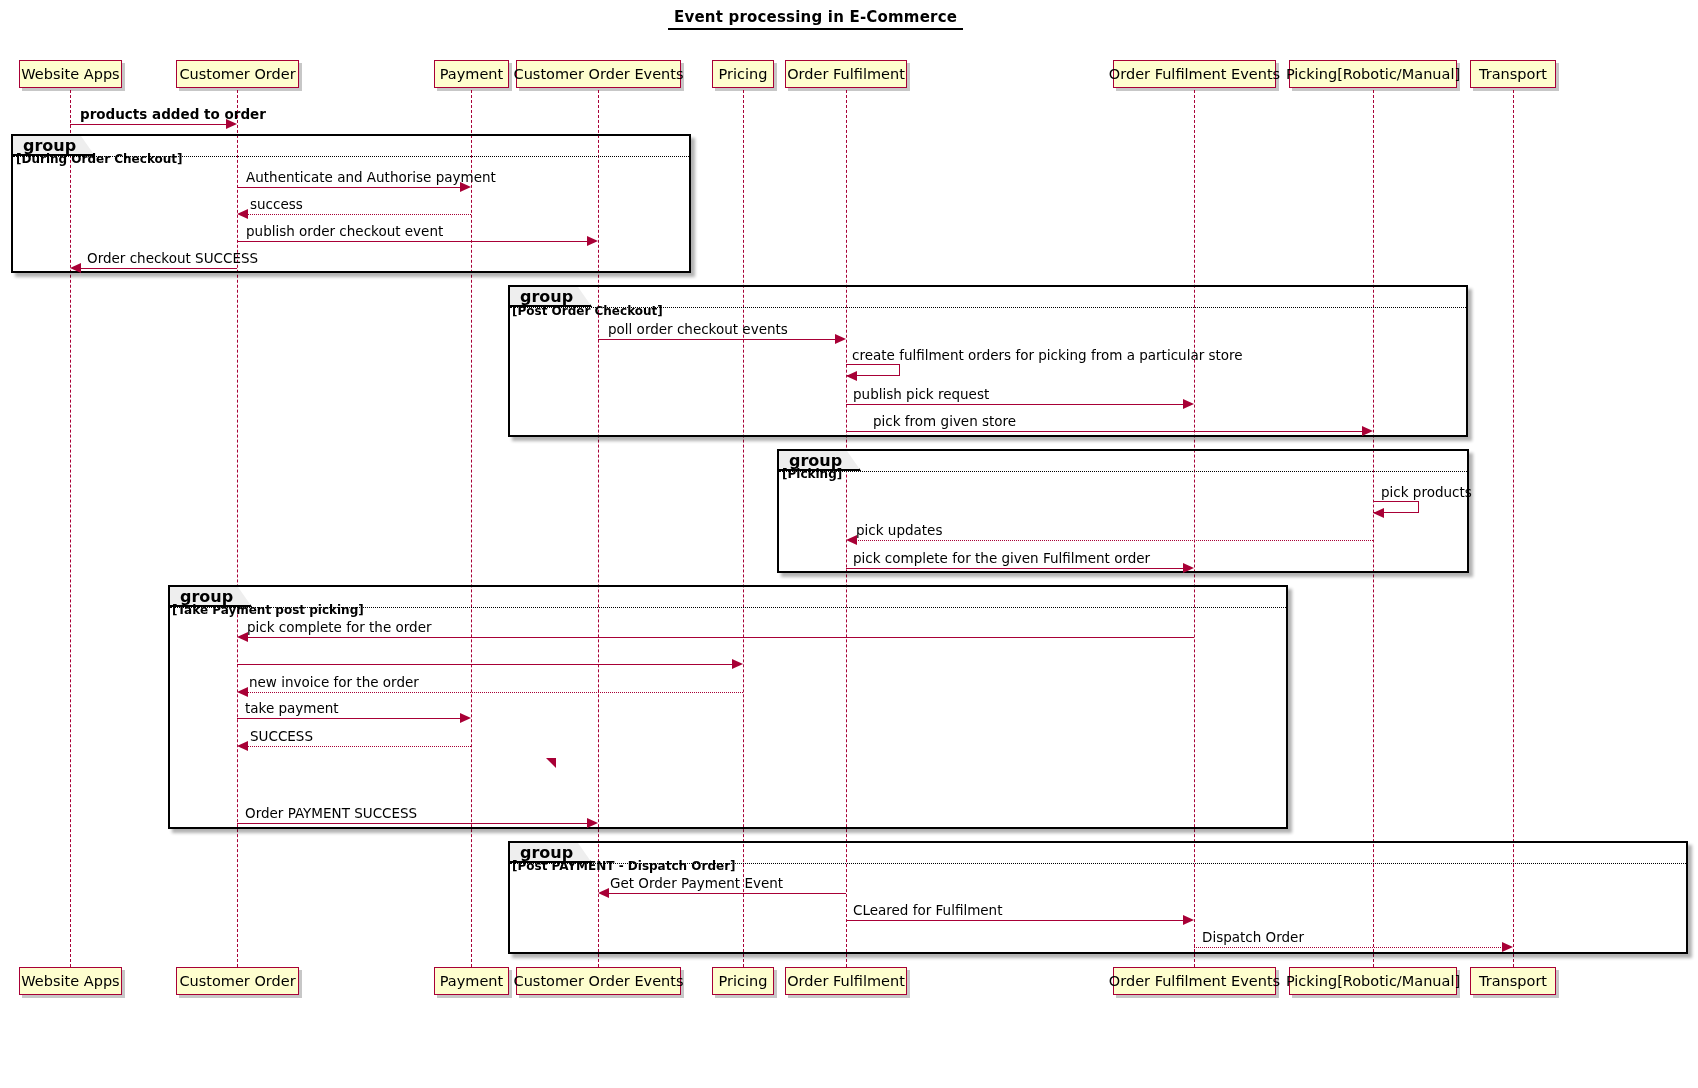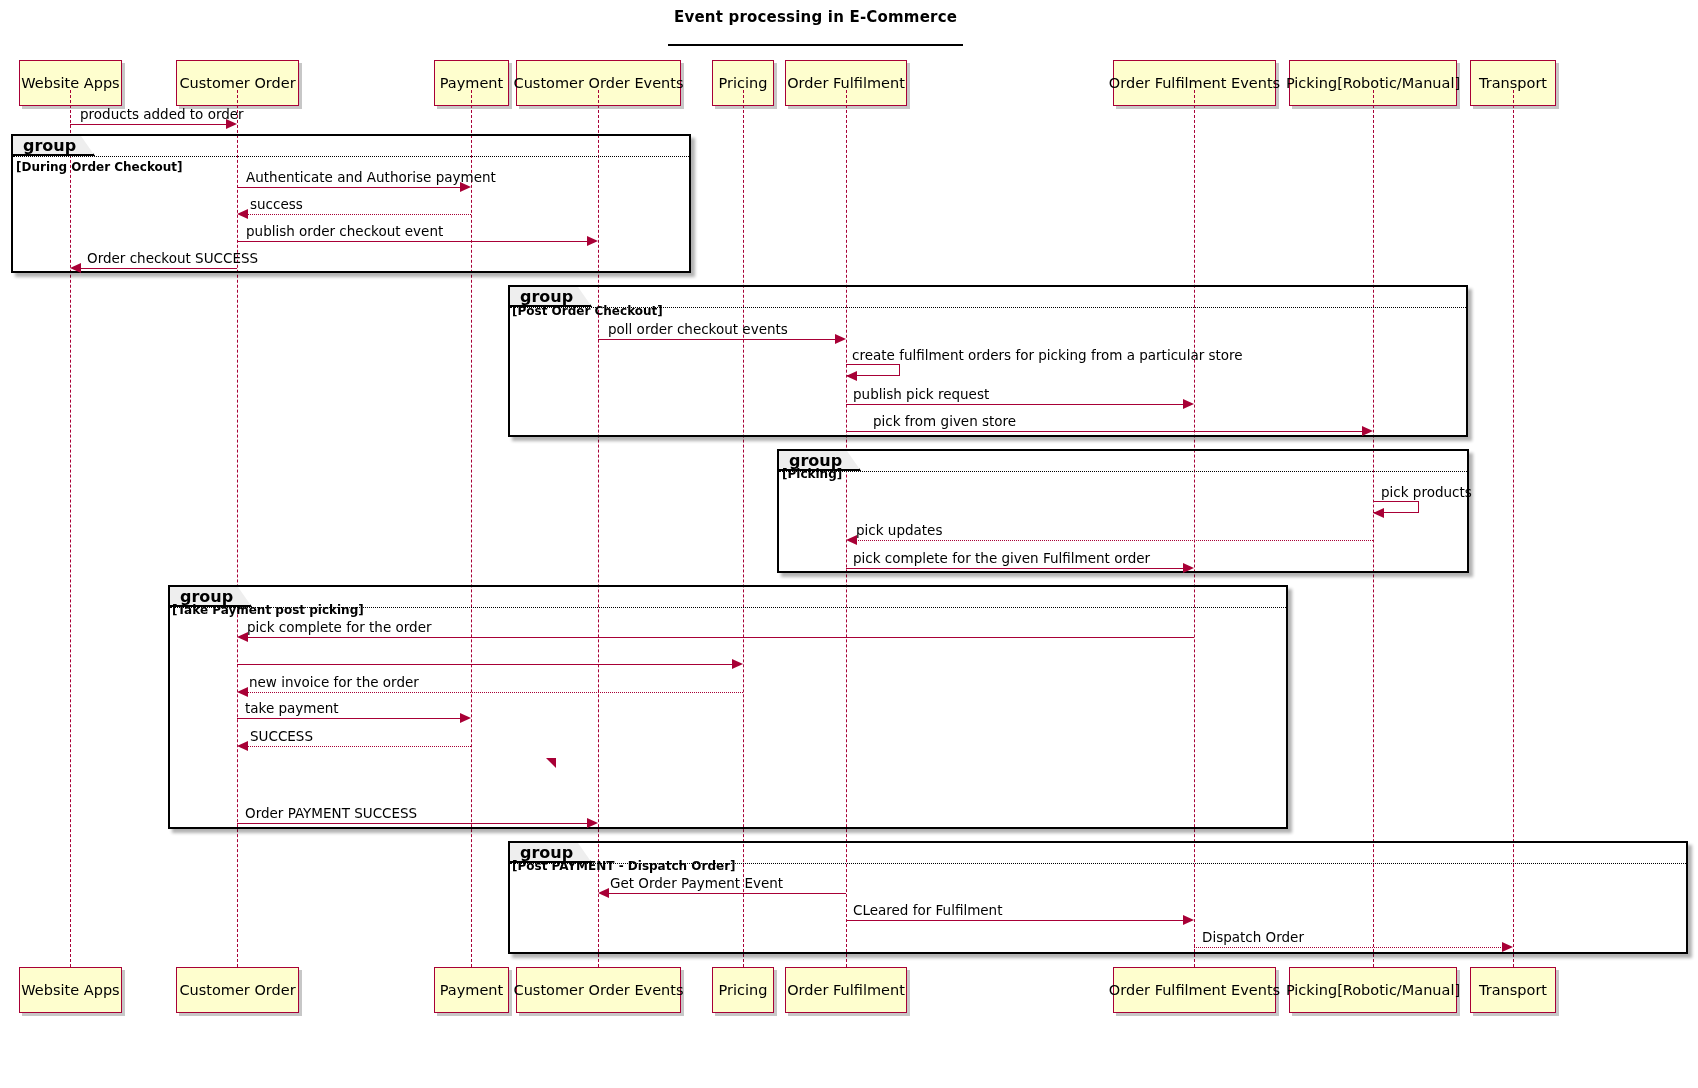--- a/index.html
+++ b/index.html
@@ -10,35 +10,35 @@
     position:relative;
     overflow:hidden;
   }
   #canvas{position:absolute;left:0;top:0;width:1698px;height:1088px;}
 
   .ttl{
     position:absolute;
     font-size:15px;font-weight:bold;color:#000;
     white-space:nowrap;
     border-bottom:2px solid #000;
-    padding:0 6px 18px 6px;
+    padding:0 6px 2px 6px;
     letter-spacing:.2px;
   }
 
   
   .pbox{
     position:absolute;
     background:#FEFECE;
     border:1.5px solid #A80036;
     box-shadow:3px 3px 0 rgba(0,0,0,.22);
     color:#000;
     font-size:14.5px;
     white-space:nowrap;
     display:flex;align-items:center;justify-content:center;
-    height:46px;
+    height:28px;
     box-sizing:border-box;
     padding:0 9px;
   }
 
   
   .life{
     position:absolute;
     width:0;
     border-left:1.6px dashed #A80036;
   }
@@ -194,30 +194,30 @@
   <div class="life" style="left:70px;top:90px;height:877px;"></div>
   <div class="life" style="left:237px;top:90px;height:877px;"></div>
   <div class="life" style="left:471px;top:90px;height:877px;"></div>
   <div class="life" style="left:598px;top:90px;height:877px;"></div>
   <div class="life" style="left:743px;top:90px;height:877px;"></div>
   <div class="life" style="left:846px;top:90px;height:877px;"></div>
   <div class="life" style="left:1194px;top:90px;height:877px;"></div>
   <div class="life" style="left:1373px;top:90px;height:877px;"></div>
   <div class="life" style="left:1513px;top:90px;height:877px;"></div>
 
-  <div class="mtext" style="left:80px;top:106px;">products added to order</div>
+  <div class="mtext" style="left:80px;top:106px;font-weight:bold;">products added to order</div>
   <div class="mline" style="left:70px;top:124px;width:158px;"></div>
   <div class="arrow r" style="left:226px;top:119px;"></div>
 
   <div class="grp" style="left:11px;top:134px;width:680px;height:139px;"></div>
   <div class="grp-hdr" style="left:13px;top:136px;width:82px;">
     <span>group</span>
   </div>
   <div class="grp-div" style="left:13px;top:156px;width:676px;"></div>
-  <div class="grp-lbl" style="left:16px;top:152px;margin-top:8px;">[During Order Checkout]</div>
+  <div class="grp-lbl" style="left:16px;top:152px;">[During Order Checkout]</div>
 
   <div class="mtext" style="left:246px;top:169px;">Authenticate and Authorise payment</div>
   <div class="mline" style="left:237px;top:187px;width:225px;"></div>
   <div class="arrow r" style="left:460px;top:182px;"></div>
 
   <div class="mtext" style="left:250px;top:196px;">success</div>
   <div class="mline dot" style="left:246px;top:214px;width:225px;"></div>
   <div class="arrow l" style="left:237px;top:209px;"></div>
 
   <div class="mtext" style="left:246px;top:223px;">publish order checkout event</div>

